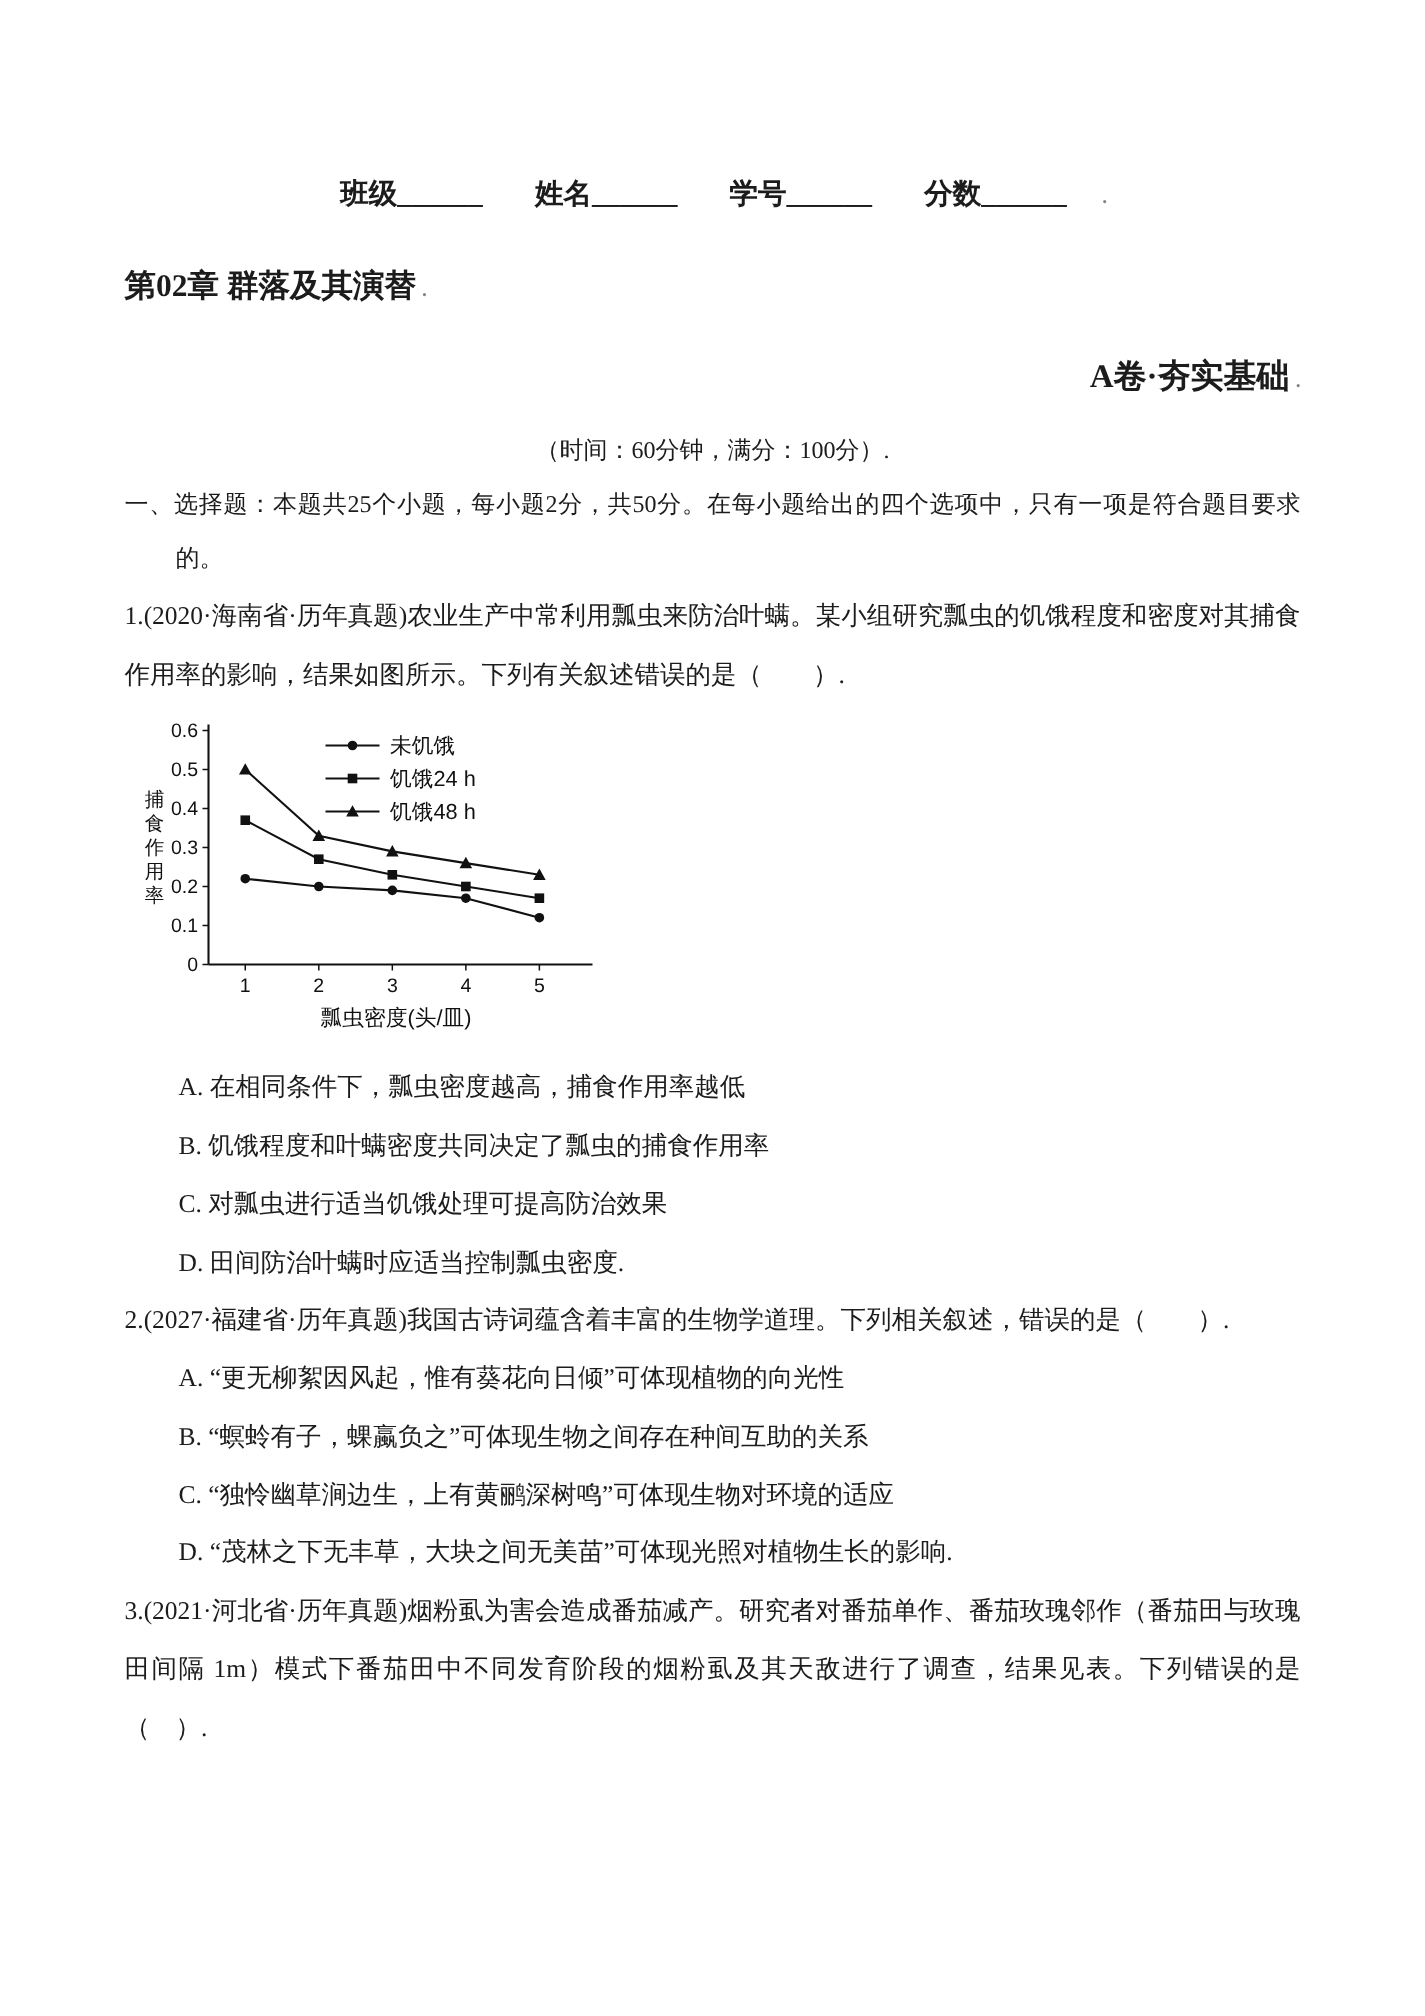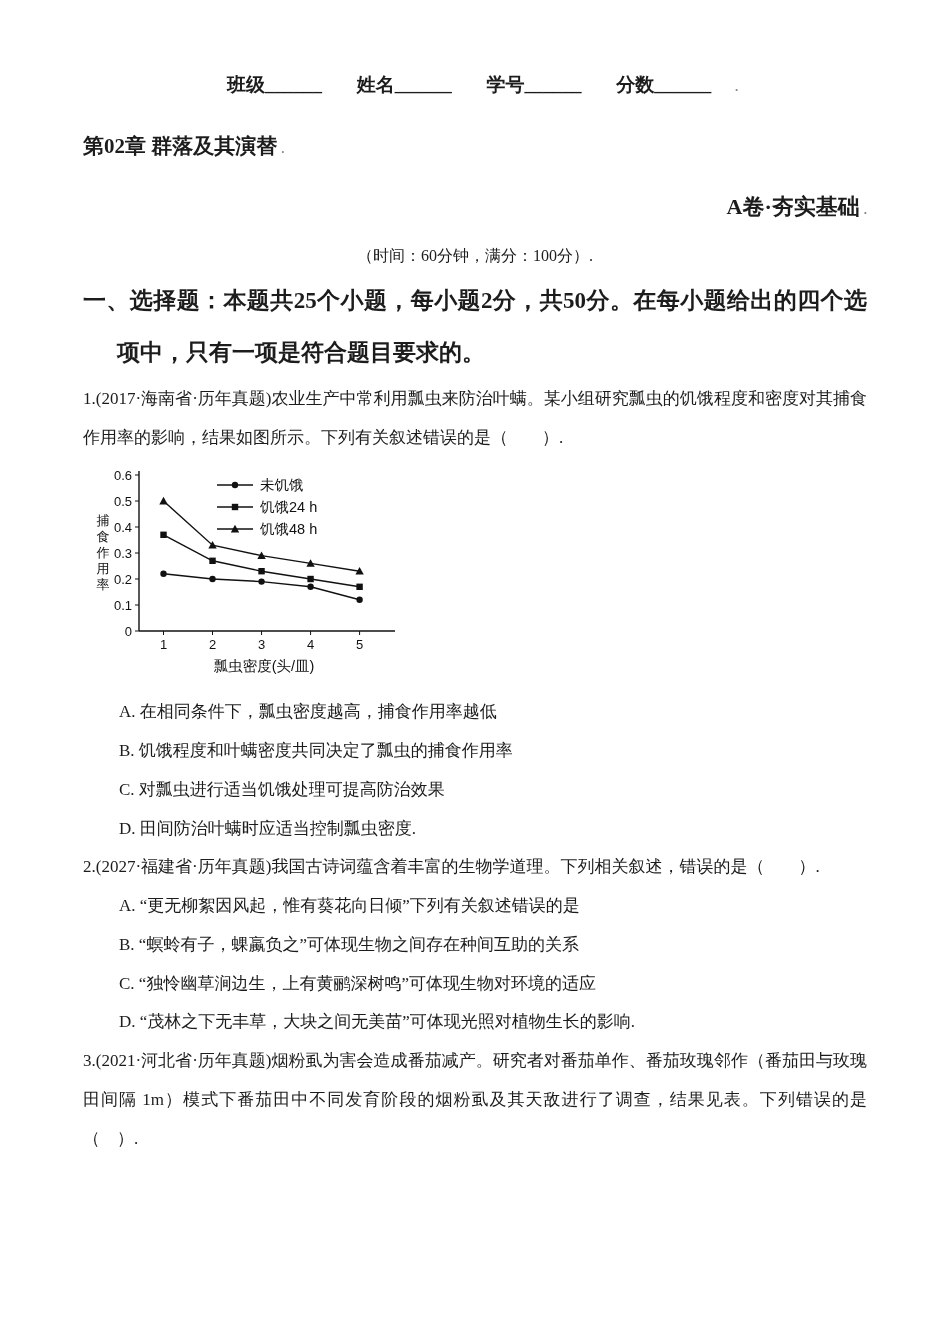--- a/index.html
+++ b/index.html
@@ -1,29 +1,29 @@
 <!DOCTYPE html>
 <html><head>
 <meta charset="utf-8">
 <style>
   html,body{margin:0;padding:0;background:#ffffff;}
   body{
     width:950px;height:1344px;overflow:hidden;
     font-family:"Liberation Serif","DejaVu Serif",serif;
     color:#1c1c1c;
   }
-  .page{width:784px;margin:0 auto;padding-top:72px;}
+  .page{width:784px;margin:0 auto;padding-top:116px;}
   .header-line{text-align:center;font-weight:bold;font-size:19px;}
   .header-line .field{margin:0 15px;white-space:nowrap;}
   .trail-mark{font-size:13px;opacity:.55;margin-left:4px;}
   .chapter-title{text-align:left;font-size:21px;font-weight:bold;margin:34px 0 0;}
   .volume-title{text-align:right;font-size:22px;font-weight:bold;margin:32px 0 0;}
   .meta{text-align:center;font-size:16px;margin:24px 0 0;font-weight:normal;}
   .section-heading{
-    font-weight:bold;font-size:23px;line-height:2.28;margin:8px 0 0;
+    font-weight:normal;font-size:16px;line-height:2.28;margin:8px 0 0;
     padding-left:34px;text-indent:-34px;text-align:justify;
   }
   .stem{font-size:17px;line-height:2.28;margin:0;text-align:justify;}
   .option{font-size:17px;line-height:2.28;margin:0;padding-left:36px;}
   .chart-wrap{margin:6px 0 4px 6px;}
   svg text{font-family:"Liberation Sans","DejaVu Sans",sans-serif;fill:#111;}
 </style>
 </head>
 <body>
 
@@ -39,21 +39,21 @@
 
   <h1 class="chapter-title"><span>第02章 群落及其演替</span><span class="trail-mark">.</span></h1>
 
   <h2 class="volume-title"><span>A卷·夯实基础</span><span class="trail-mark">.</span></h2>
 
   <p class="meta">（时间：60分钟，满分：100分）.</p>
 
   <p class="section-heading">一、选择题：本题共25个小题，每小题2分，共50分。在每小题给出的四个选项中，只有一项是符合题目要求的。</p>
 
   <div class="question">
-    <p class="stem">1.(2017·海南省·历年真题)农业生产中常利用瓢虫来防治叶螨。某小组研究瓢虫的饥饿程度和密度对其捕食作用率的影响，结果如图所示。下列有关叙述错误的是（　　）.</p>
+    <p class="stem">1.(2020·海南省·历年真题)农业生产中常利用瓢虫来防治叶螨。某小组研究瓢虫的饥饿程度和密度对其捕食作用率的影响，结果如图所示。下列有关叙述错误的是（　　）.</p>
     <div class="chart-wrap">
       <svg width="320" height="222" viewBox="0 0 320 222">
           <line x1="50" y1="8" x2="50" y2="168" stroke="#111111" stroke-width="1.4"></line>
           <line x1="50" y1="168" x2="306" y2="168" stroke="#111111" stroke-width="1.4"></line>
           <line x1="46" y1="168" x2="50" y2="168" stroke="#111111" stroke-width="1"></line>
           <text x="43" y="172.5" text-anchor="end" font-size="13">0</text>
           <line x1="46" y1="142" x2="50" y2="142" stroke="#111111" stroke-width="1"></line>
           <text x="43" y="146.5" text-anchor="end" font-size="13">0.1</text>
           <line x1="46" y1="116" x2="50" y2="116" stroke="#111111" stroke-width="1"></line>
           <text x="43" y="120.5" text-anchor="end" font-size="13">0.2</text>
@@ -111,21 +111,21 @@
         </svg>
     </div>
     <p class="option">A. 在相同条件下，瓢虫密度越高，捕食作用率越低</p>
     <p class="option">B. 饥饿程度和叶螨密度共同决定了瓢虫的捕食作用率</p>
     <p class="option">C. 对瓢虫进行适当饥饿处理可提高防治效果</p>
     <p class="option">D. 田间防治叶螨时应适当控制瓢虫密度.</p>
   </div>
 
   <div class="question">
     <p class="stem">2.(2027·福建省·历年真题)我国古诗词蕴含着丰富的生物学道理。下列相关叙述，错误的是（　　）.</p>
-    <p class="option">A. “更无柳絮因风起，惟有葵花向日倾”下列有关叙述错误的是</p>
+    <p class="option">A. “更无柳絮因风起，惟有葵花向日倾”可体现植物的向光性</p>
     <p class="option">B. “螟蛉有子，蜾蠃负之”可体现生物之间存在种间互助的关系</p>
     <p class="option">C. “独怜幽草涧边生，上有黄鹂深树鸣”可体现生物对环境的适应</p>
     <p class="option">D. “茂林之下无丰草，大块之间无美苗”可体现光照对植物生长的影响.</p>
   </div>
 
   <div class="question">
     <p class="stem">3.(2021·河北省·历年真题)烟粉虱为害会造成番茄减产。研究者对番茄单作、番茄玫瑰邻作（番茄田与玫瑰田间隔 1m）模式下番茄田中不同发育阶段的烟粉虱及其天敌进行了调查，结果见表。下列错误的是（　）.</p>
   </div>
 
 </div>

